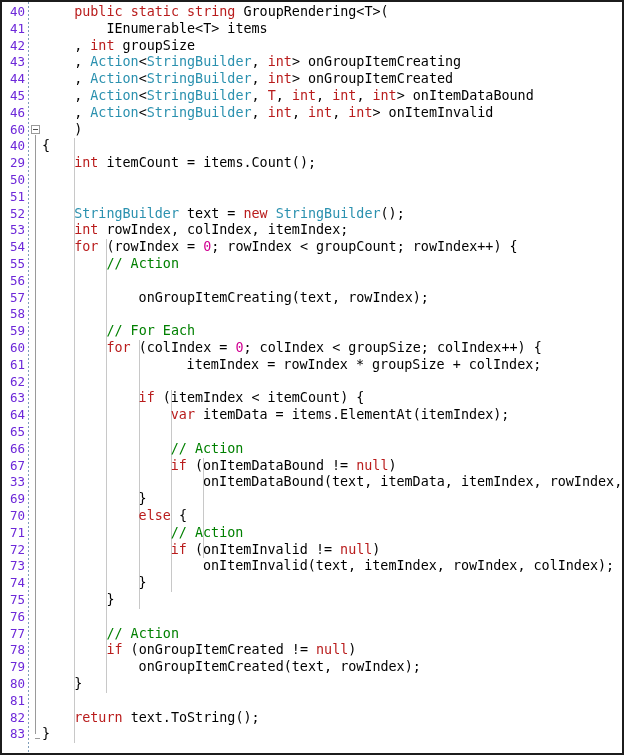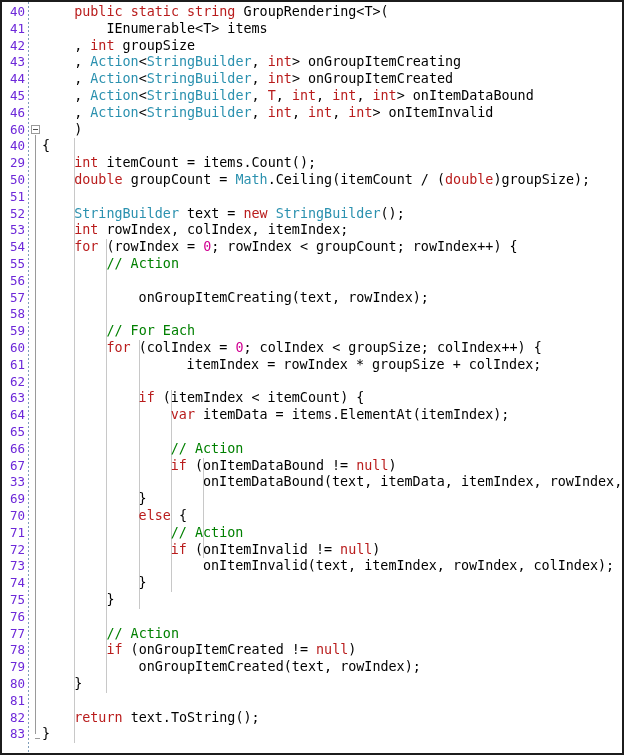--- a/index.html
+++ b/index.html
@@ -152,21 +152,20 @@
       <div class="row" style="top: 2px; left: 32.2px;"><span class="kw">public </span><span class="kw">static </span><span class="kw">string </span><span class="pl">GroupRendering&lt;T&gt;(</span></div>
       <div class="row" style="top: 18.8px; left: 64.4px;"><span class="pl">IEnumerable&lt;T&gt; items</span></div>
       <div class="row" style="top: 52.4px; left: 32.2px;"><span class="pl">, </span><span class="ty">Action</span><span class="pl">&lt;</span><span class="ty">StringBuilder</span><span class="pl">, </span><span class="kw">int</span><span class="pl">&gt; onGroupItemCreating</span></div>
       <div class="row" style="top: 35.6px; left: 32.2px;"><span class="pl">, </span><span class="kw">int </span><span class="pl">groupSize</span></div>
       <div class="row" style="top: 69.2px; left: 32.2px;"><span class="pl">, </span><span class="ty">Action</span><span class="pl">&lt;</span><span class="ty">StringBuilder</span><span class="pl">, </span><span class="kw">int</span><span class="pl">&gt; onGroupItemCreated</span></div>
       <div class="row" style="top: 86px; left: 32.2px;"><span class="pl">, </span><span class="ty">Action</span><span class="pl">&lt;</span><span class="ty">StringBuilder</span><span class="pl">, </span><span class="kw">T</span><span class="pl">, </span><span class="kw">int</span><span class="pl">, </span><span class="kw">int</span><span class="pl">, </span><span class="kw">int</span><span class="pl">&gt; onItemDataBound</span></div>
       <div class="row" style="top: 102.8px; left: 32.2px;"><span class="pl">, </span><span class="ty">Action</span><span class="pl">&lt;</span><span class="ty">StringBuilder</span><span class="pl">, </span><span class="kw">int</span><span class="pl">, </span><span class="kw">int</span><span class="pl">, </span><span class="kw">int</span><span class="pl">&gt; onItemInvalid</span></div>
       <div class="row" style="top: 119.6px; left: 32.2px;"><span class="pl">)</span></div>
       <div class="row" style="top: 136.4px; left: 0px;"><span class="pl">{</span></div>
       <div class="row" style="top: 153.2px; left: 32.2px;"><span class="kw">int </span><span class="pl">itemCount = items.Count();</span></div>
-      <div class="row" style="top: 170px; left: 32.2px;"><span class="kw">double </span><span class="pl">groupCount = </span><span class="ty">Math</span><span class="pl">.Ceiling(itemCount / (</span><span class="kw">double</span><span class="pl">)groupSize);</span></div>
       <div class="row" style="top: 186.8px; left: 32.2px;"></div>
       <div class="row" style="top: 203.6px; left: 32.2px;"><span class="ty">StringBuilder</span><span class="pl"> text = </span><span class="kw">new </span><span class="ty">StringBuilder</span><span class="pl">();</span></div>
       <div class="row" style="top: 220.4px; left: 32.2px;"><span class="kw">int </span><span class="pl">rowIndex, colIndex, itemIndex;</span></div>
       <div class="row" style="top: 237.2px; left: 32.2px;"><span class="kw">for </span><span class="pl">(rowIndex = </span><span class="nm">0</span><span class="pl">; rowIndex &lt; groupCount; rowIndex++) {</span></div>
       <div class="row" style="top: 254px; left: 64.4px;"><span class="cm">// Action</span></div>
       <div class="row" style="top: 287.6px; left: 96.6px;"><span class="pl">onGroupItemCreating(text, rowIndex);</span></div>
       <div class="row" style="top: 304.4px; left: 64.4px;"></div>
       <div class="row" style="top: 321.2px; left: 64.4px;"><span class="cm">// For Each</span></div>
       <div class="row" style="top: 338px; left: 64.4px;"><span class="kw">for </span><span class="pl">(colIndex = </span><span class="nm">0</span><span class="pl">; colIndex &lt; groupSize; colIndex++) {</span></div>
       <div class="row" style="top: 354.8px; left: 96.6px; padding-left: 48px;"><span class="pl">itemIndex = rowIndex * groupSize + colIndex;</span></div>

